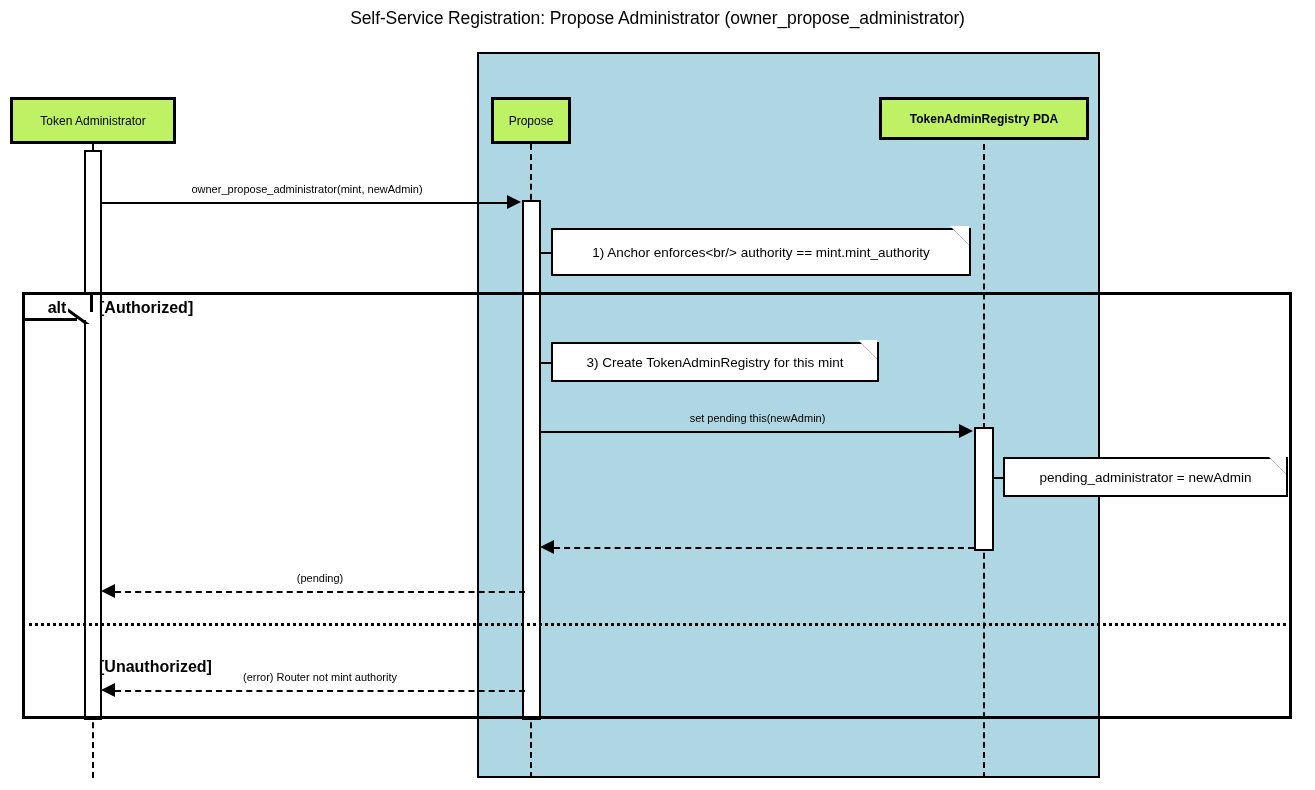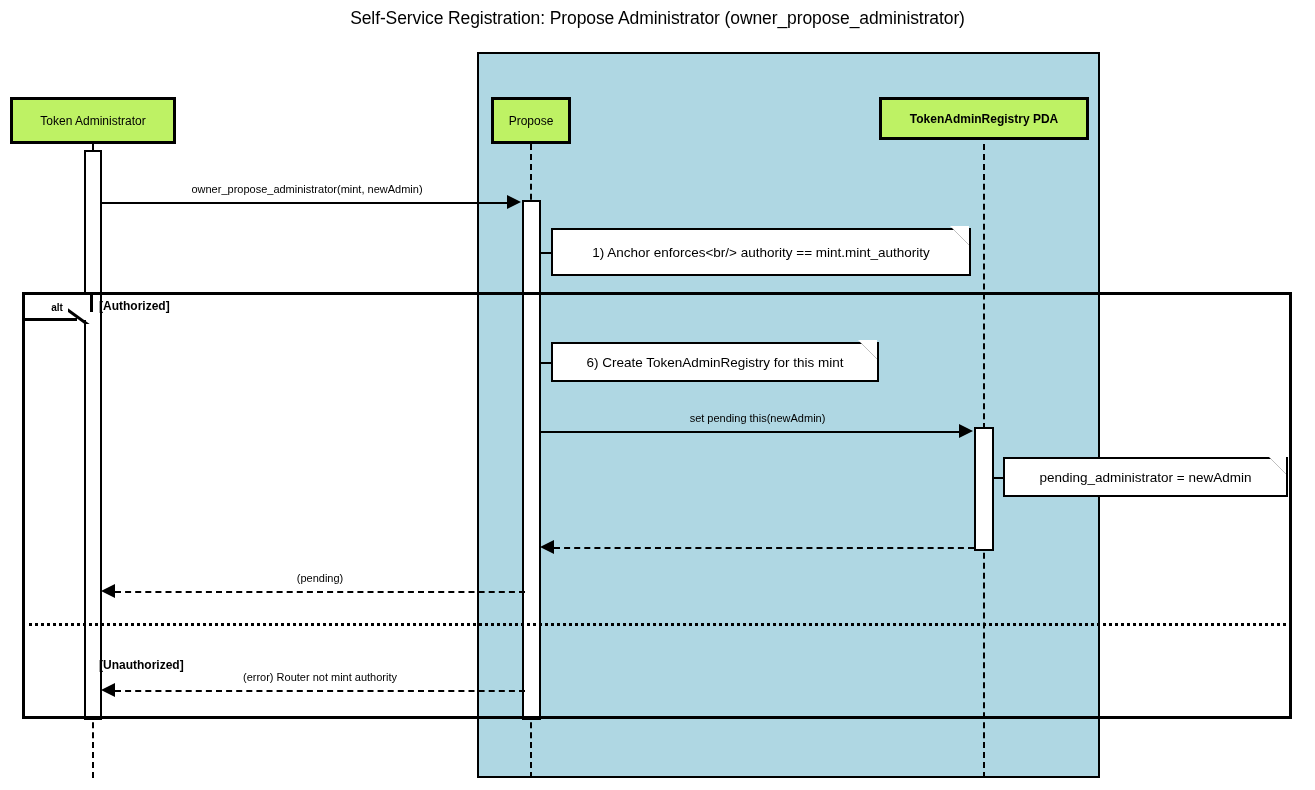--- a/index.html
+++ b/index.html
@@ -161,26 +161,26 @@
     clip-path: polygon(0 0, 100% 0, 100% 58%, 78% 100%, 0 100%);
   }
   .alt-tab-label {
     position: absolute;
     left: 0; top: 0;
     width: 64px;
     height: 100%;
     display: flex;
     align-items: center;
     justify-content: center;
-    font-size: 10px;
+    font-size: 16px;
     font-weight: bold;
     z-index: 3;
   }
   .alt-guard {
-    font-size: 12px;
+    font-size: 16px;
     font-weight: bold;
     white-space: nowrap;
   }
   .alt-divider {
     height: 0;
     border-top: 3px dotted #000000;
   }
 </style>
 </head>
 <body>
@@ -233,21 +233,21 @@
   <div class="abs" style="left:25px; top:318px; width:52px; height:0; border-top:3px solid #000;"></div>
   <div class="abs" style="left:90px; top:295px; width:0; height:17px; border-left:3px solid #000;"></div>
   <div class="abs" style="left:68px; top:296px; width:30px; height:28px; overflow:hidden;">
     <div style="position:absolute; left:-5px; top:9px; width:34px; height:0; border-top:3px solid #000; transform:rotate(36deg); transform-origin:left center;"></div>
   </div>
 
   <div class="abs alt-guard" style="left:99px; top:299px;">[Authorized]</div>
 
   <div class="abs note-stem" style="left:541px; top:362px; width:11px;"></div>
   <div class="abs note" style="left:551px; top:342px; width:328px; height:40px;">
-    <span>6) Create TokenAdminRegistry for this mint</span>
+    <span>3) Create TokenAdminRegistry for this mint</span>
     <span class="note-fold"></span>
   </div>
 
   <div class="abs msg-label" style="left:541px; top:412px; width:433px;">set pending this(newAdmin)</div>
   <div class="abs msg-line-solid" style="left:541px; top:431px; width:419px;"></div>
   <div class="abs arrowhead-right" style="left:959px; top:424px;"></div>
 
   <div class="abs note-stem" style="left:994px; top:477px; width:11px;"></div>
   <div class="abs note" style="left:1003px; top:457px; width:285px; height:40px;">
     <span>pending_administrator = newAdmin</span>

